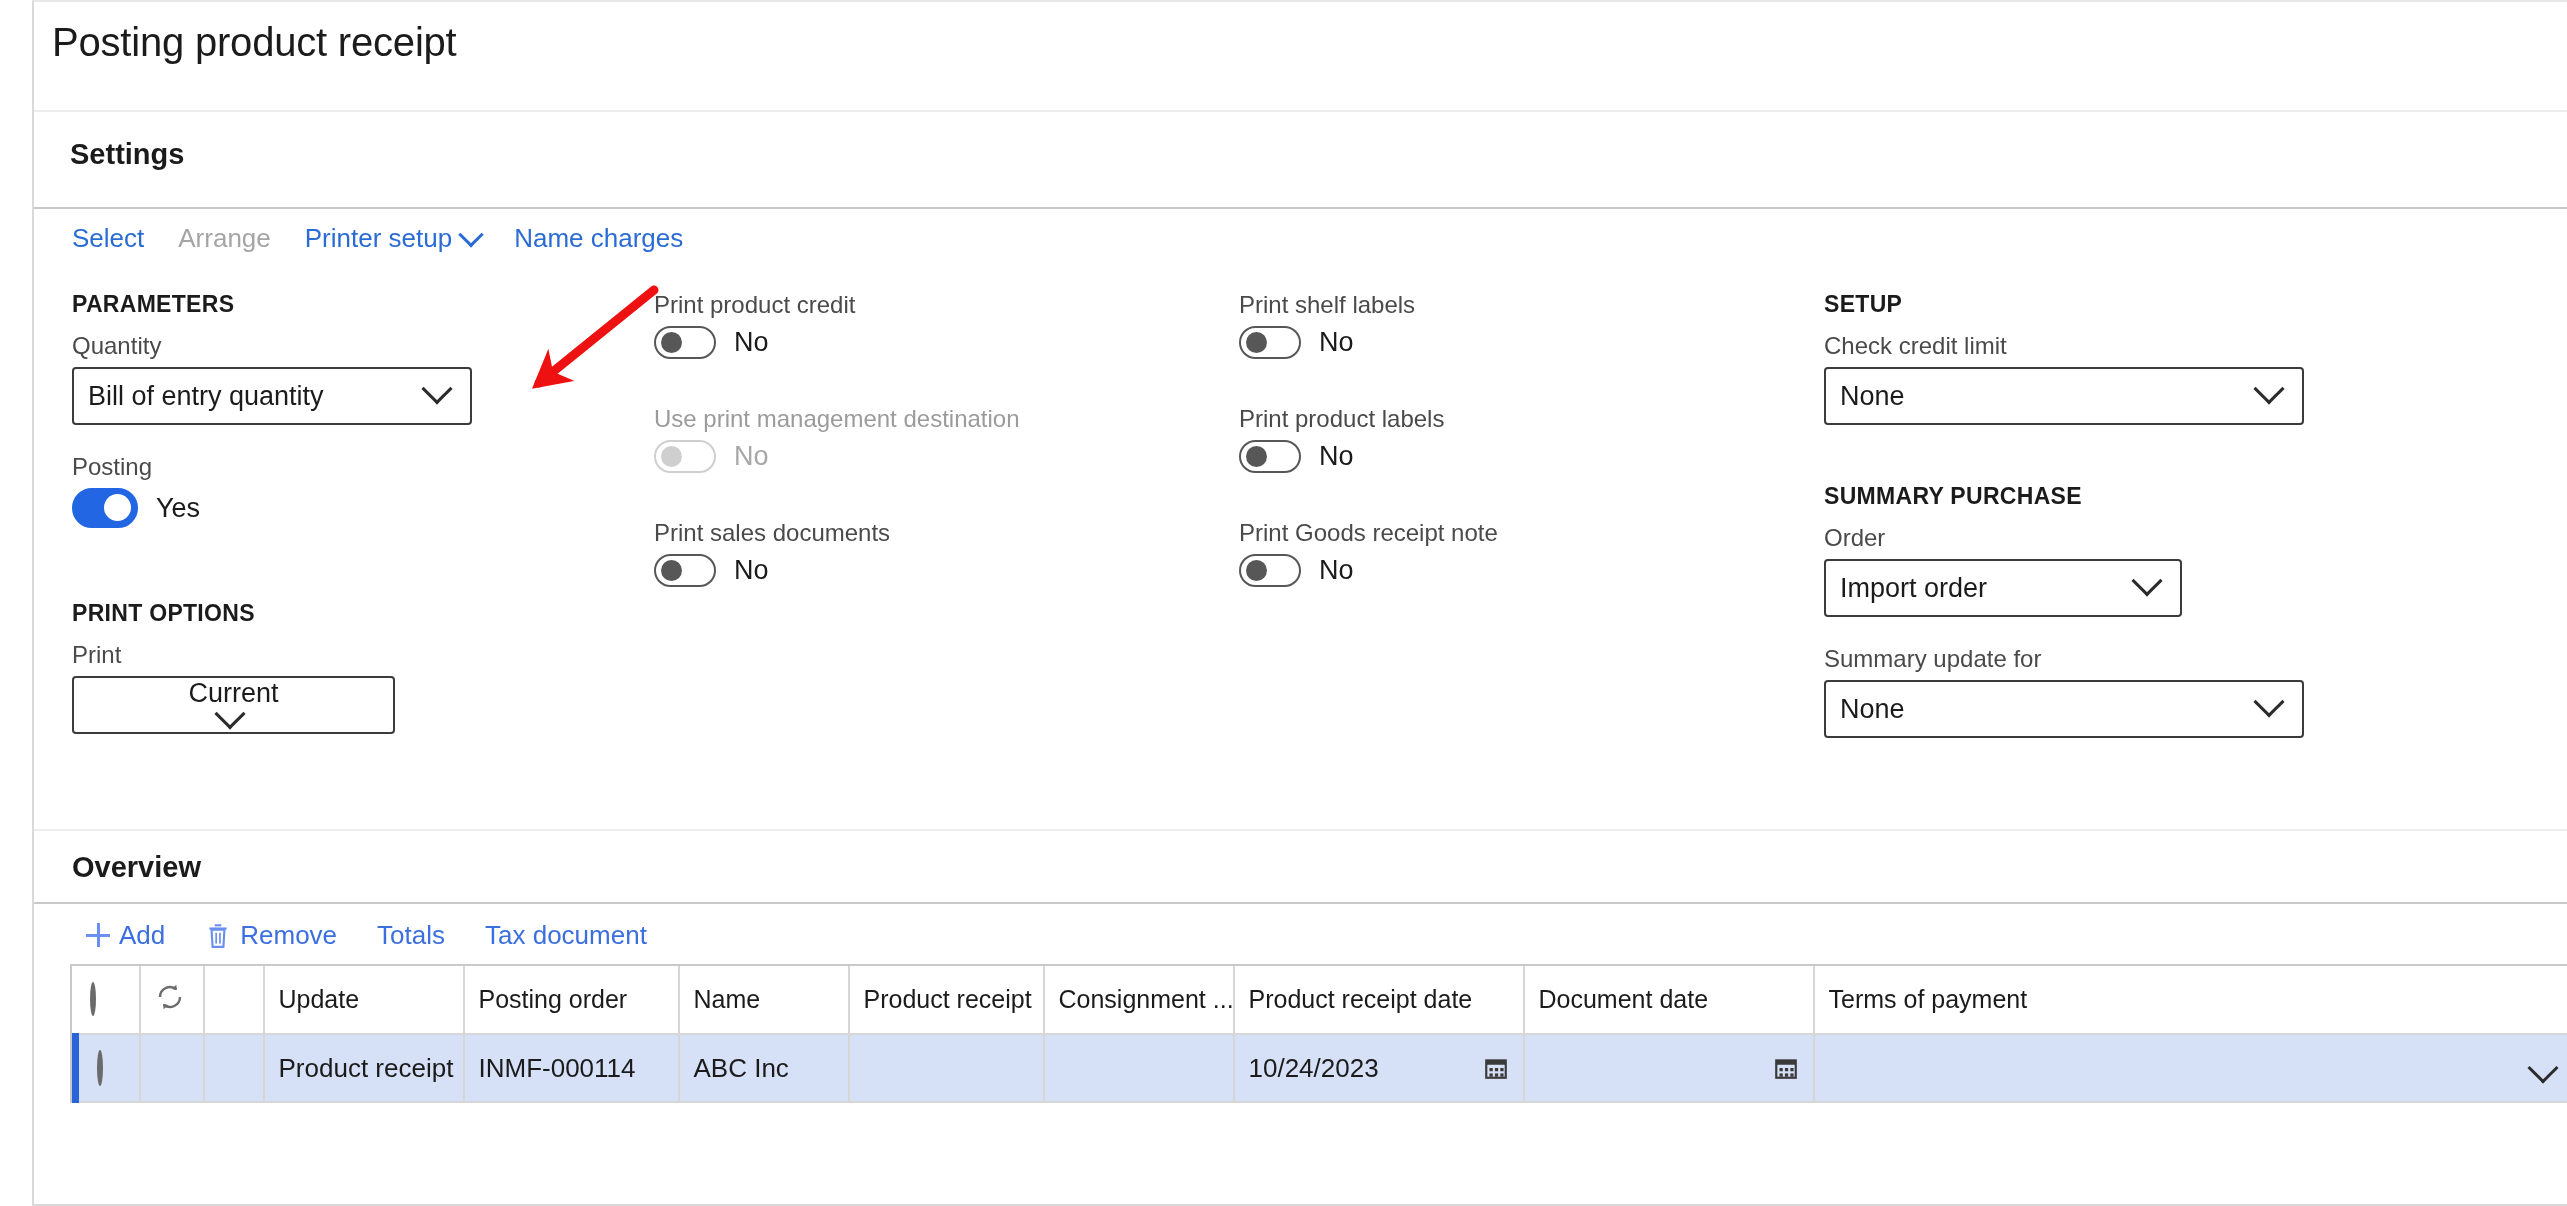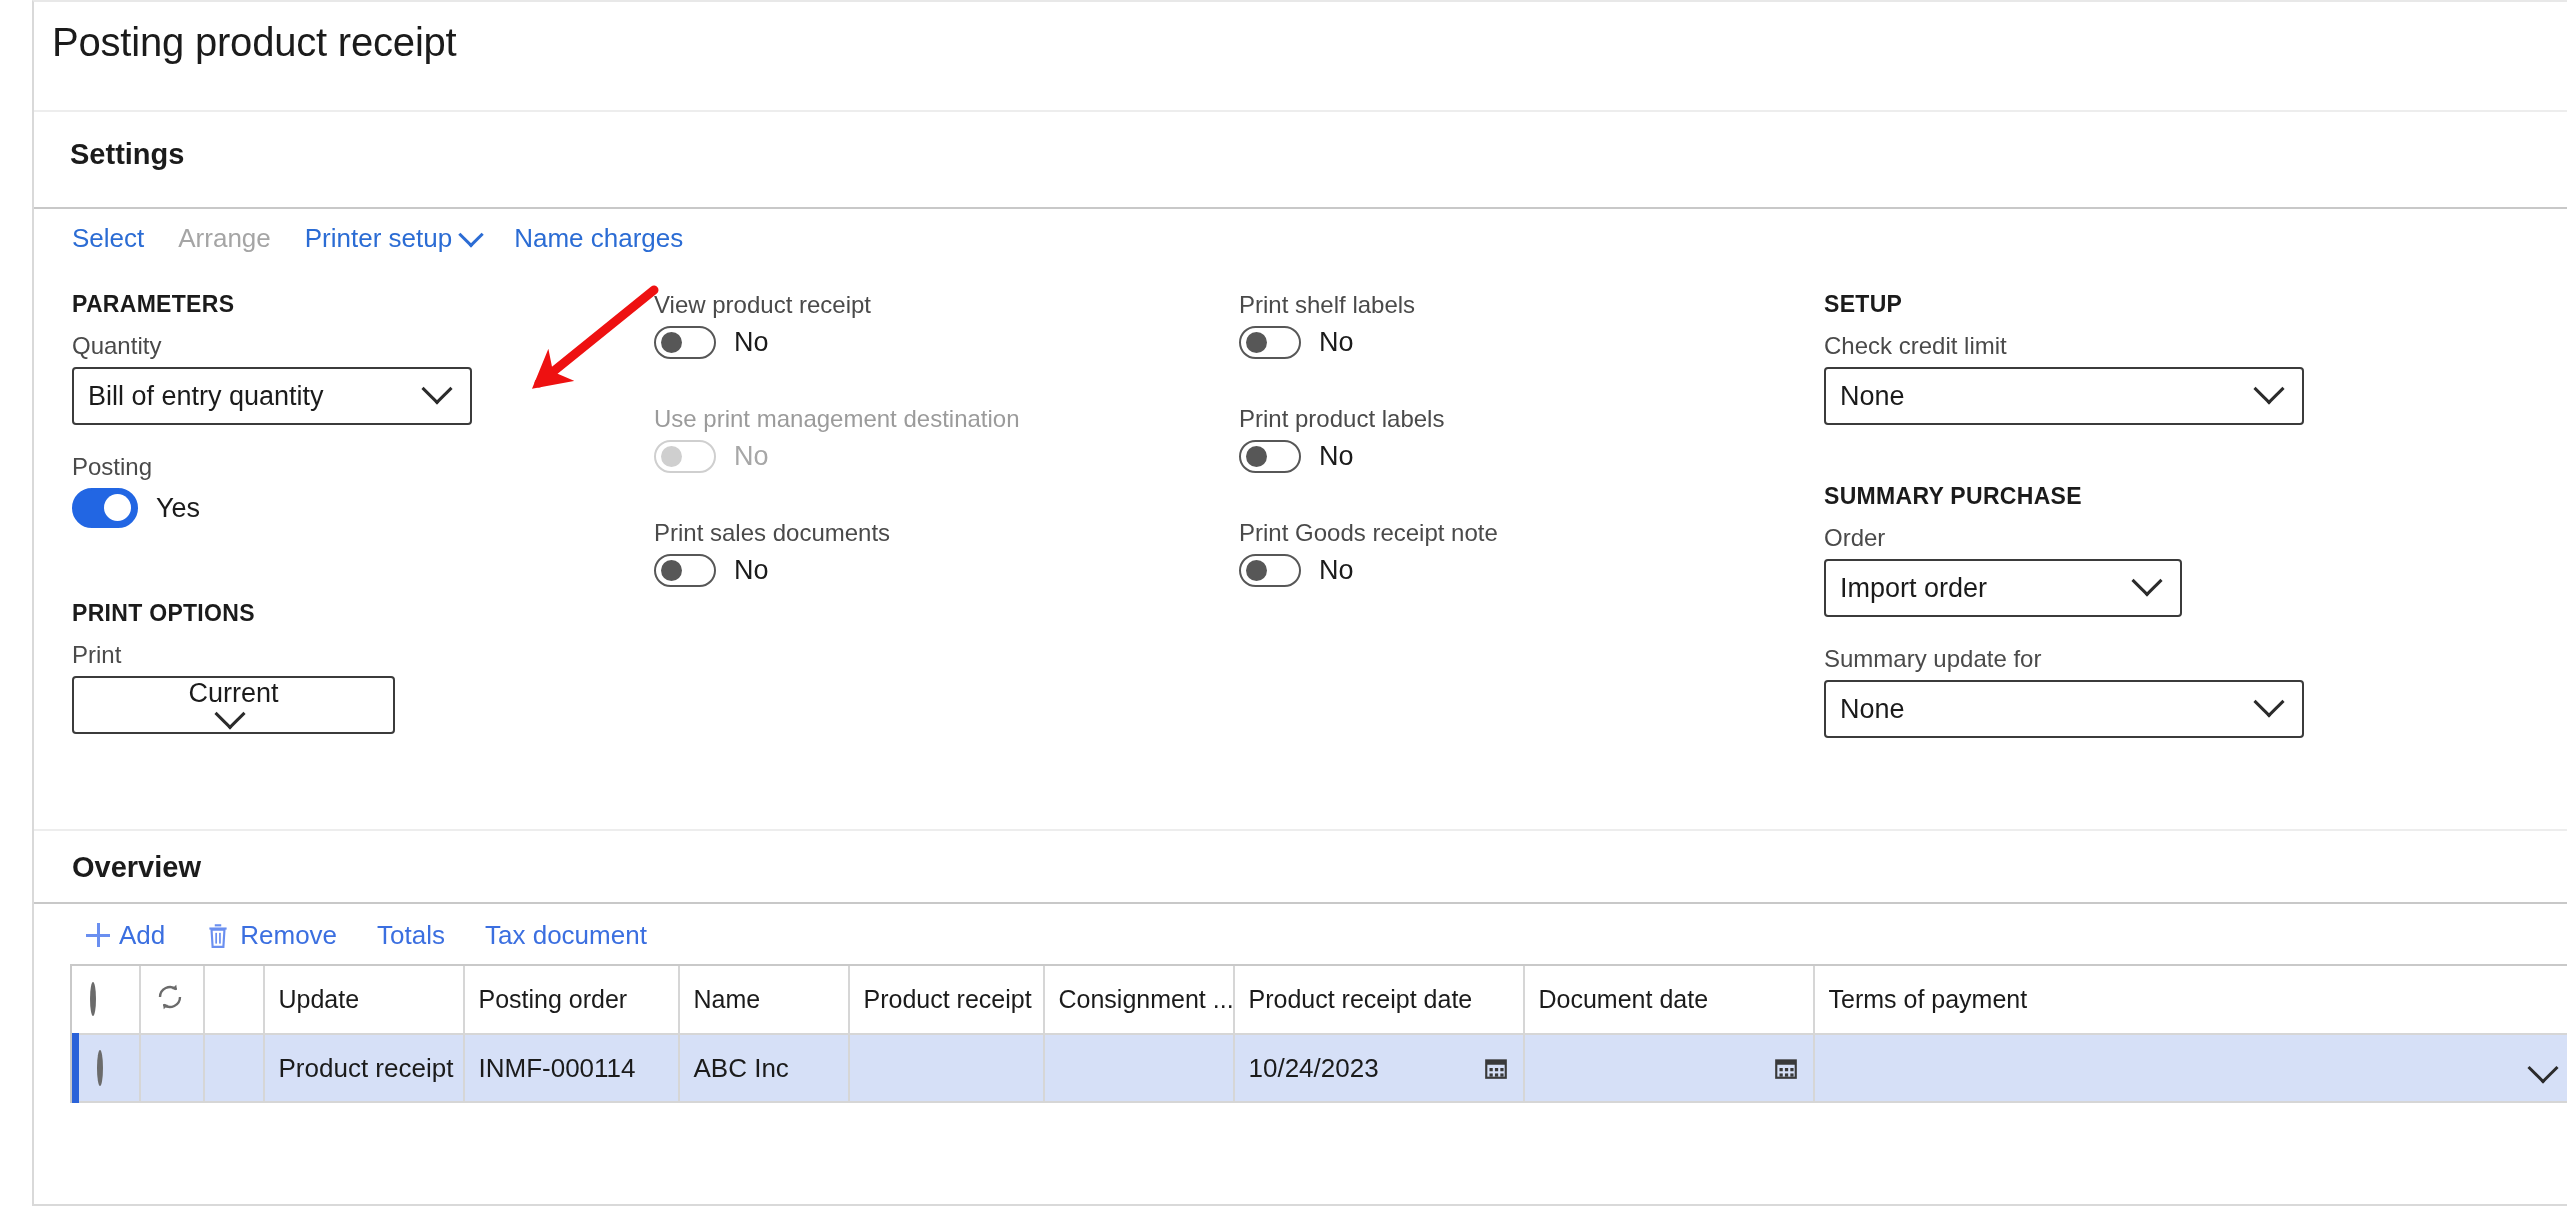--- a/index.html
+++ b/index.html
@@ -328,21 +328,21 @@
 
       <div class="group-label">PRINT OPTIONS</div>
       <div class="field-label">Print</div>
       <div class="combo" style="width:323px;flex-direction:column;">
         <span class="combo-val">Current</span>
         <span class="combo-caret"></span>
       </div>
     </div>
 
     <div class="col col-2">
-      <div class="field-label">View product receipt</div>
+      <div class="field-label">Print product credit</div>
       <div class="toggle-row">
         <div class="switch">
             <span class="knob"></span>
           </div>
         <span class="toggle-val">No</span>
       </div>
 
       <div class="sp-44"></div>
 
       <div class="field-label dim">Use print management destination</div>

